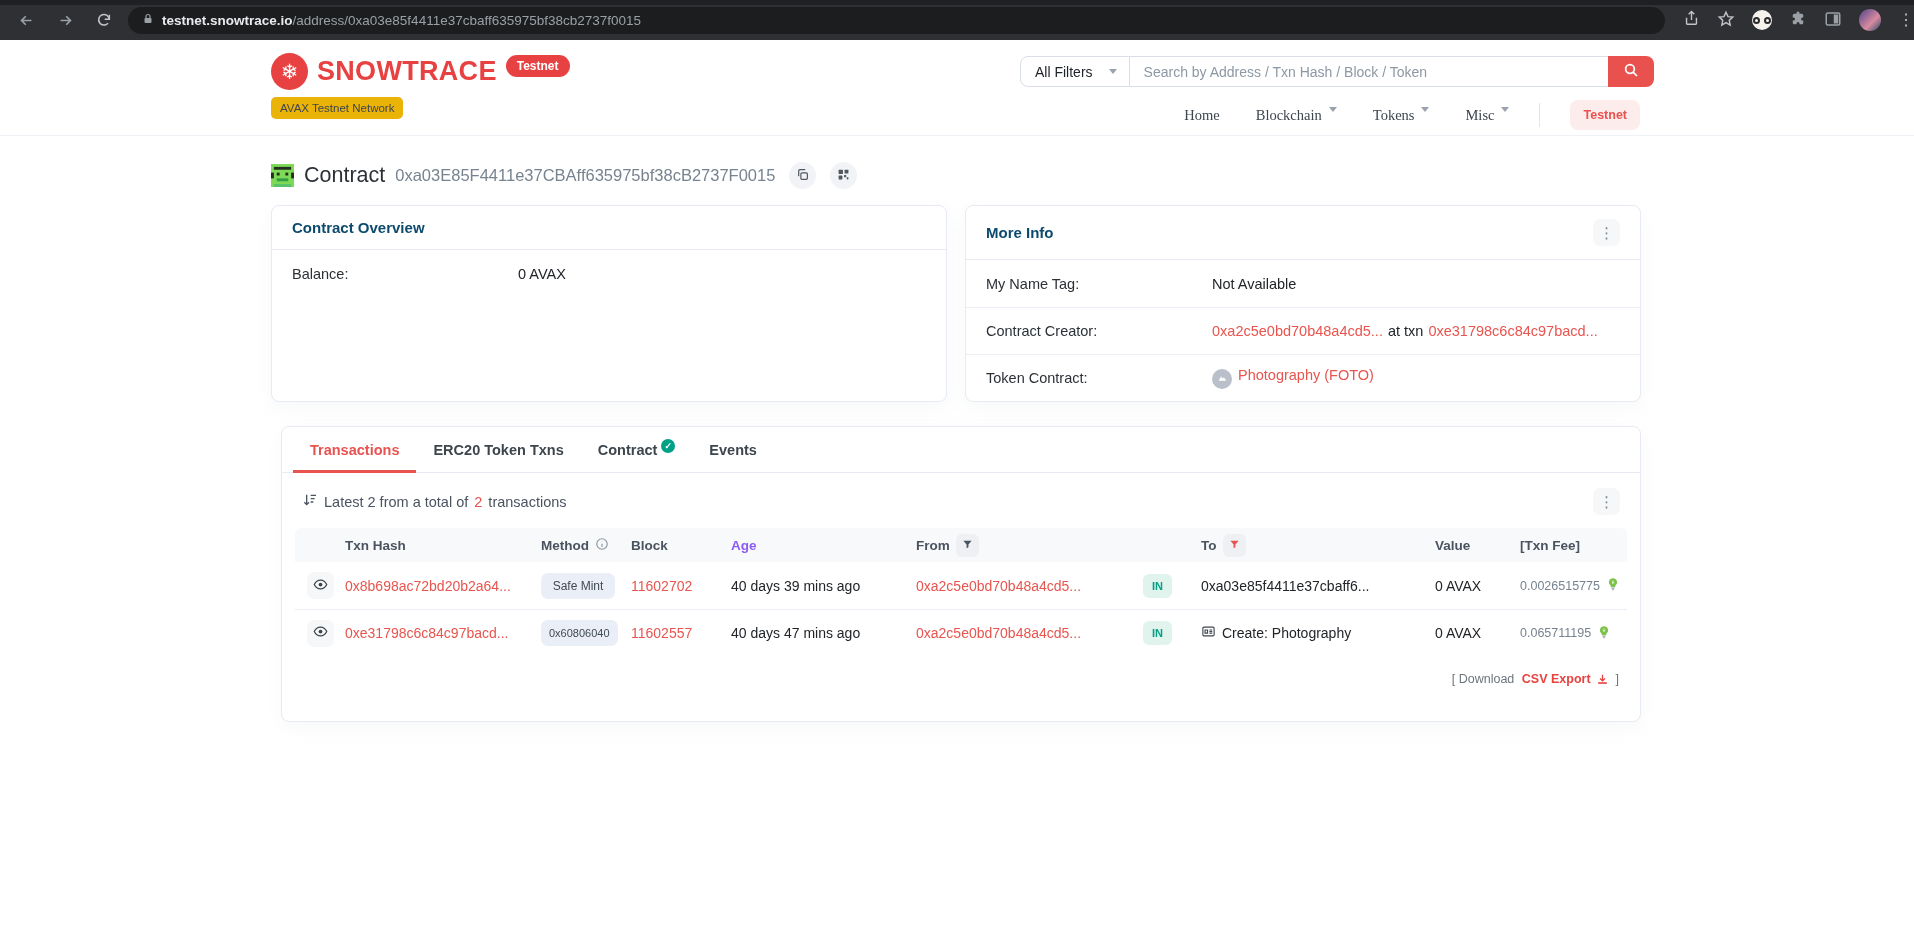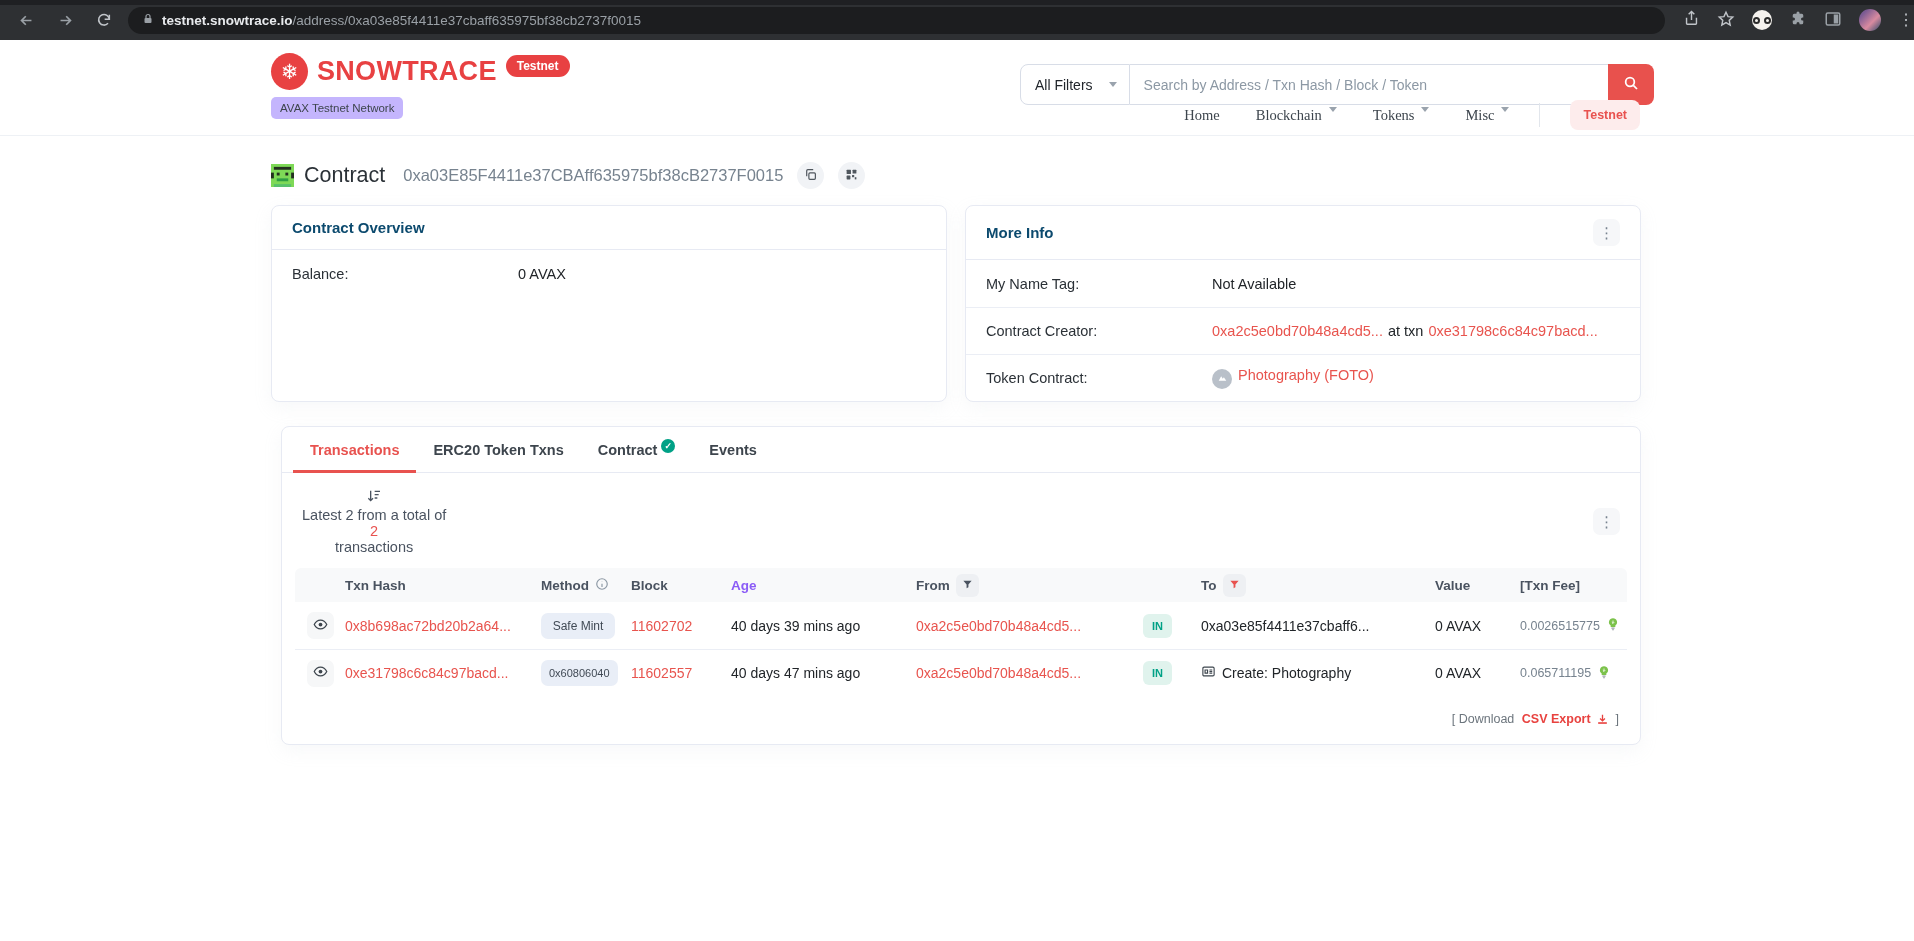--- a/index.html
+++ b/index.html
@@ -23,24 +23,24 @@
   .vdots { font-size:16px; color:#c0c4c9; letter-spacing:0; line-height:1; }
 
   
   .site-header { position:relative; height:96px; background:#fff; border-bottom:1px solid #eef1f5; }
   .logo-wrap { position:absolute; left:271px; top:13px; display:flex; align-items:flex-start; gap:9px; }
   .logo-circle { width:37px; height:37px; border-radius:50%; background:#e84142; color:#fff; display:flex;
     align-items:center; justify-content:center; font-size:21px; }
   .logo-text { font-size:27px; font-weight:800; color:#e84142; letter-spacing:.3px; line-height:37px; }
   .logo-badge { background:#e84142; color:#fff; font-size:12px; font-weight:700; padding:4px 11px;
     border-radius:12px; margin-top:2px; }
-  .network-pill { position:absolute; left:271px; top:57px; background:#c4b5fd; color:#3d454d;
+  .network-pill { position:absolute; left:271px; top:57px; background:#eab308; color:#3d454d;
     font-size:11.5px; padding:5px 9px; border-radius:5px; }
 
-  .search-wrap { position:absolute; left:1020px; top:24px; display:flex; height:41px; }
+  .search-wrap { position:absolute; left:1020px; top:16px; display:flex; height:31px; }
   .all-filters { display:flex; align-items:center; gap:16px; padding:0 12px 0 14px; border:1px solid #d8dde7;
     border-right:1px solid #d8dde7; border-radius:8px 0 0 8px; font-size:14px; color:#21252b; background:#fff; }
   .search-input { width:478px; border:1px solid #d8dde7; border-left:none; border-right:none; padding:0 14px;
     font-size:14px; color:#212529; outline:none; font-family:"Liberation Sans",sans-serif; }
   .search-input::placeholder { color:#8c98a4; }
   .search-btn { width:46px; border:none; background:#e8514d; border-radius:0 8px 8px 0; display:flex;
     align-items:center; justify-content:center; cursor:pointer; }
 
   .main-nav { position:absolute; right:274px; top:60px; display:flex; align-items:center; gap:36px; }
   .nav-item { display:flex; align-items:flex-start; gap:7px; color:#3d454d; font-size:14.5px; cursor:pointer;font-family:Liberation Serif, serif; }
@@ -48,21 +48,21 @@
     border-top:5px solid #9aa3ad; display:inline-block; }
   .nav-divider { width:1px; height:24px; background:#e2e6ec; margin:0 -6px; }
   .nav-testnet { background:#fdecec; color:#e8524f; font-size:12.5px; font-weight:700; padding:8px 13px;
     border-radius:8px; cursor:pointer; }
 
   
   .container { width:1370px; margin-left:271px; }
   .page-title { display:flex; align-items:center; gap:10px; margin-top:26px; }
   .identicon { width:23px; height:23px; image-rendering:pixelated; }
   .pt-label { font-size:21.5px; color:#2b3137; }
-  .pt-address { font-size:16.5px; color:#77838f;margin-left:8px; }
+  .pt-address { font-size:16.5px; color:#77838f; }
   .round-btn { width:27px; height:27px; border-radius:50%; background:#f1f3f6; border:none; display:flex;
     align-items:center; justify-content:center; cursor:pointer; margin-left:4px; color:#50575e; }
 
   .cards-row { display:flex; gap:18px; margin-top:16px; }
   .card { flex:1; background:#fff; border:1px solid #e7eaf3; border-radius:8px;
     box-shadow:0 6px 18px rgba(189,197,209,.12); }
   .card-header { display:flex; justify-content:space-between; align-items:center; padding:13px 20px;
     border-bottom:1px solid #e7eaf3; }
   .card-title { font-size:15px; font-weight:700; color:#0c4a6e; }
   .sq-btn { width:27px; height:27px; border-radius:7px; background:#f6f7f9; border:none; color:#77838f;
@@ -83,21 +83,21 @@
   .tx-card { margin-top:24px; background:#fff; border:1px solid #e7eaf3; border-radius:8px;
     box-shadow:0 6px 18px rgba(189,197,209,.12); min-height:296px; padding-bottom:18px;margin-left:10px; }
   .tabs { display:flex; padding:0 11px; border-bottom:1px solid #e7eaf3; }
   .tab { padding:15px 17px 12px; font-size:14.5px; font-weight:600; color:#3d454d; cursor:pointer;
     border-bottom:3px solid transparent; margin-bottom:-1px; display:flex; align-items:flex-start; gap:4px; }
   .tab.active { color:#e8524f; border-bottom-color:#e8524f; }
   .verify-badge { width:14px; height:14px; border-radius:50%; background:#00a186; color:#fff; font-size:9px;
     display:inline-flex; align-items:center; justify-content:center; margin-top:-3px; }
 
   .tx-toolbar { display:flex; justify-content:space-between; align-items:center; padding:15px 20px 13px; }
-  .tx-summary { display:flex; align-items:center; color:#4a5360; font-size:14.5px;flex-direction:column; }
+  .tx-summary { display:flex; align-items:center; gap:6px; color:#4a5360; font-size:14.5px; }
   .tx-summary .cnt { color:#e8524f; }
 
   .tx-table { margin:0 13px; }
   .trow { display:grid; grid-template-columns:50px 196px 90px 100px 185px 227px 58px 234px 85px 1fr;
     align-items:center; }
   .trow.head { background:#f8f9fa; height:34px; font-size:13.5px; font-weight:700; color:#4a5360;
     border-radius:6px 6px 0 0; }
   .trow.body { height:47px; font-size:14px; }
   .trow.body + .trow.body { border-top:1px solid #ebeef5; }
   .cell { display:flex; align-items:center; gap:6px; overflow:hidden; white-space:nowrap; }

